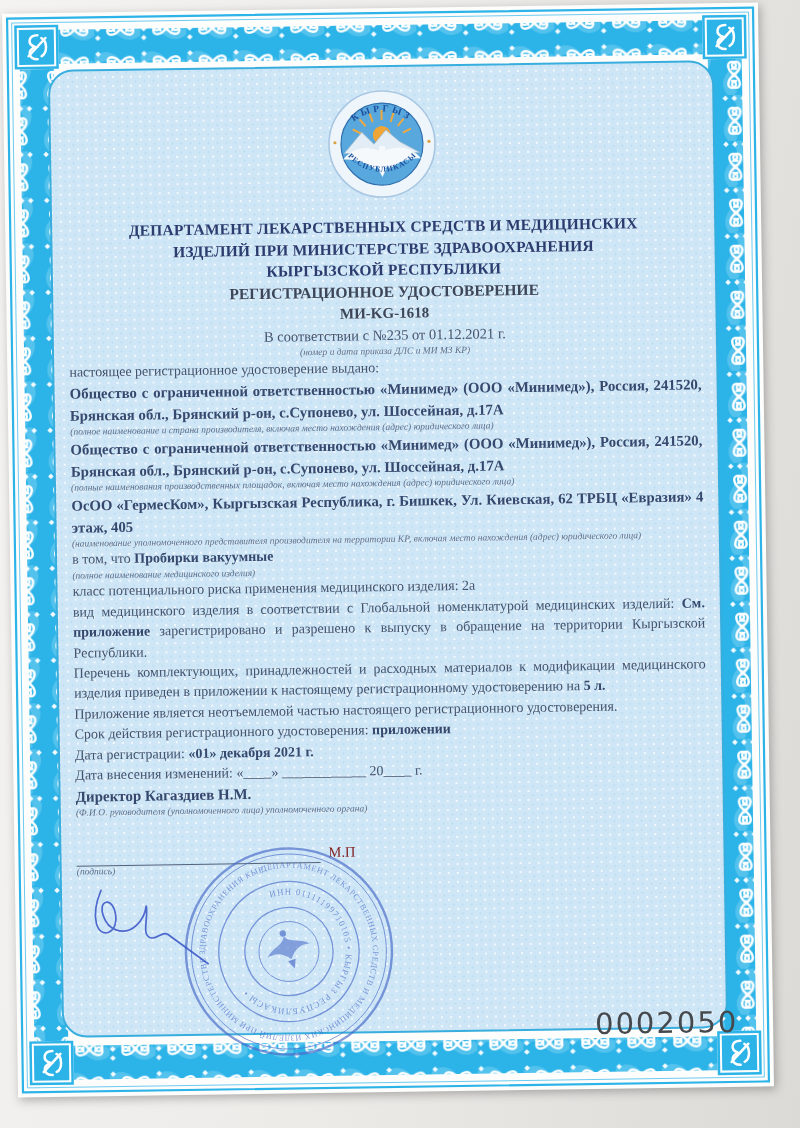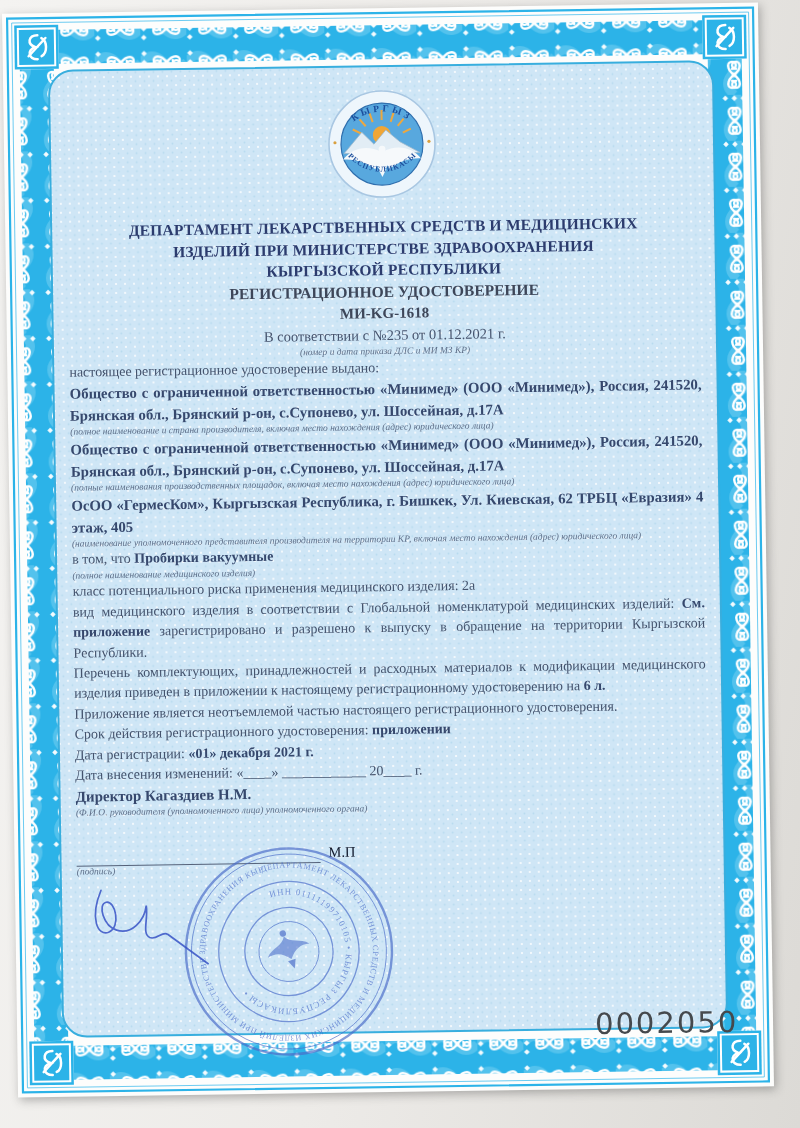--- a/index.html
+++ b/index.html
@@ -20,21 +20,21 @@
   .title-main{font-weight:bold;color:#3d4659;font-size:15.5px;margin-top:7px;}
   .title-num{font-weight:bold;color:#3d4659;font-size:15px;}
   .title-basis{font-size:14.5px;color:#46546e;}
   .caption{font-size:9.5px;font-style:italic;color:#5d6e88;line-height:1.2;}
   .org{font-weight:bold;color:#36486d;font-size:14.8px;line-height:1.5;} .mb4{margin-bottom:4px;} .mb6{margin-bottom:6px;}
   .mb10{margin-bottom:10px;} .mb14{margin-bottom:14px;} .mb18{margin-bottom:18px;}
   .mb20{margin-bottom:20px;}
   .b{font-weight:bold;color:#36486d;}
   .sigrow{display:flex;align-items:flex-end;margin-top:26px;}
   .sig-line{width:244px;border-bottom:1.3px solid #55627a;height:16px;}
-  .mp{margin-left:8px;font-size:14.5px;color:#0f172a;}
+  .mp{margin-left:8px;font-size:14.5px;color:#7f1d1d;}
   .serial{position:absolute;left:578px;top:1002px;z-index:5;
           font-family:"DejaVu Sans","Liberation Sans",sans-serif;
           font-size:29px;color:#45494d;letter-spacing:2px;}
   .stamp{position:absolute;left:161px;top:830px;z-index:3;}
   .signature{position:absolute;left:56px;top:866px;z-index:4;}
 </style>
 </head>
 <body>
 
 <div class="scan">
@@ -155,21 +155,21 @@
       <p class="org just">ОсОО «ГермесКом», Кыргызская Республика, г. Бишкек, Ул. Киевская, 62 ТРБЦ «Евразия» 4 этаж, 405</p>
       <p class="caption mb10">(наименование уполномоченного представителя производителя на территории КР, включая место нахождения (адрес) юридического лица)</p>
 
       <p><span>в том, что </span><span class="b">Пробирки вакуумные</span></p>
       <p class="caption mb6">(полное наименование медицинского изделия)</p>
 
       <p class="mb10">класс потенциального риска применения медицинского изделия: 2а</p>
 
       <p class="just mb10"><span>вид медицинского изделия в соответствии с Глобальной номенклатурой медицинских изделий: </span><span class="b">См. приложение</span><span> зарегистрировано и разрешено к выпуску в обращение на территории Кыргызской Республики.</span></p>
 
-      <p class="just mb10"><span>Перечень комплектующих, принадлежностей и расходных материалов к модификации медицинского изделия приведен в приложении к настоящему регистрационному удостоверению на </span><span class="b">6 л.</span></p>
+      <p class="just mb10"><span>Перечень комплектующих, принадлежностей и расходных материалов к модификации медицинского изделия приведен в приложении к настоящему регистрационному удостоверению на </span><span class="b">5 л.</span></p>
 
       <p class="mb14">Приложение является неотъемлемой частью настоящего регистрационного удостоверения.</p>
 
       <p class="mb18"><span>Срок действия регистрационного удостоверения: </span><span class="b">приложении</span></p>
 
       <p class="mb18"><span>Дата регистрации: </span><span class="b">«01» декабря 2021 г.</span></p>
 
       <p class="mb20">Дата внесения изменений: «____» ____________ 20____ г.</p>
 
       <p class="b" style="font-size:15px">Директор Кагаздиев Н.М.</p>

